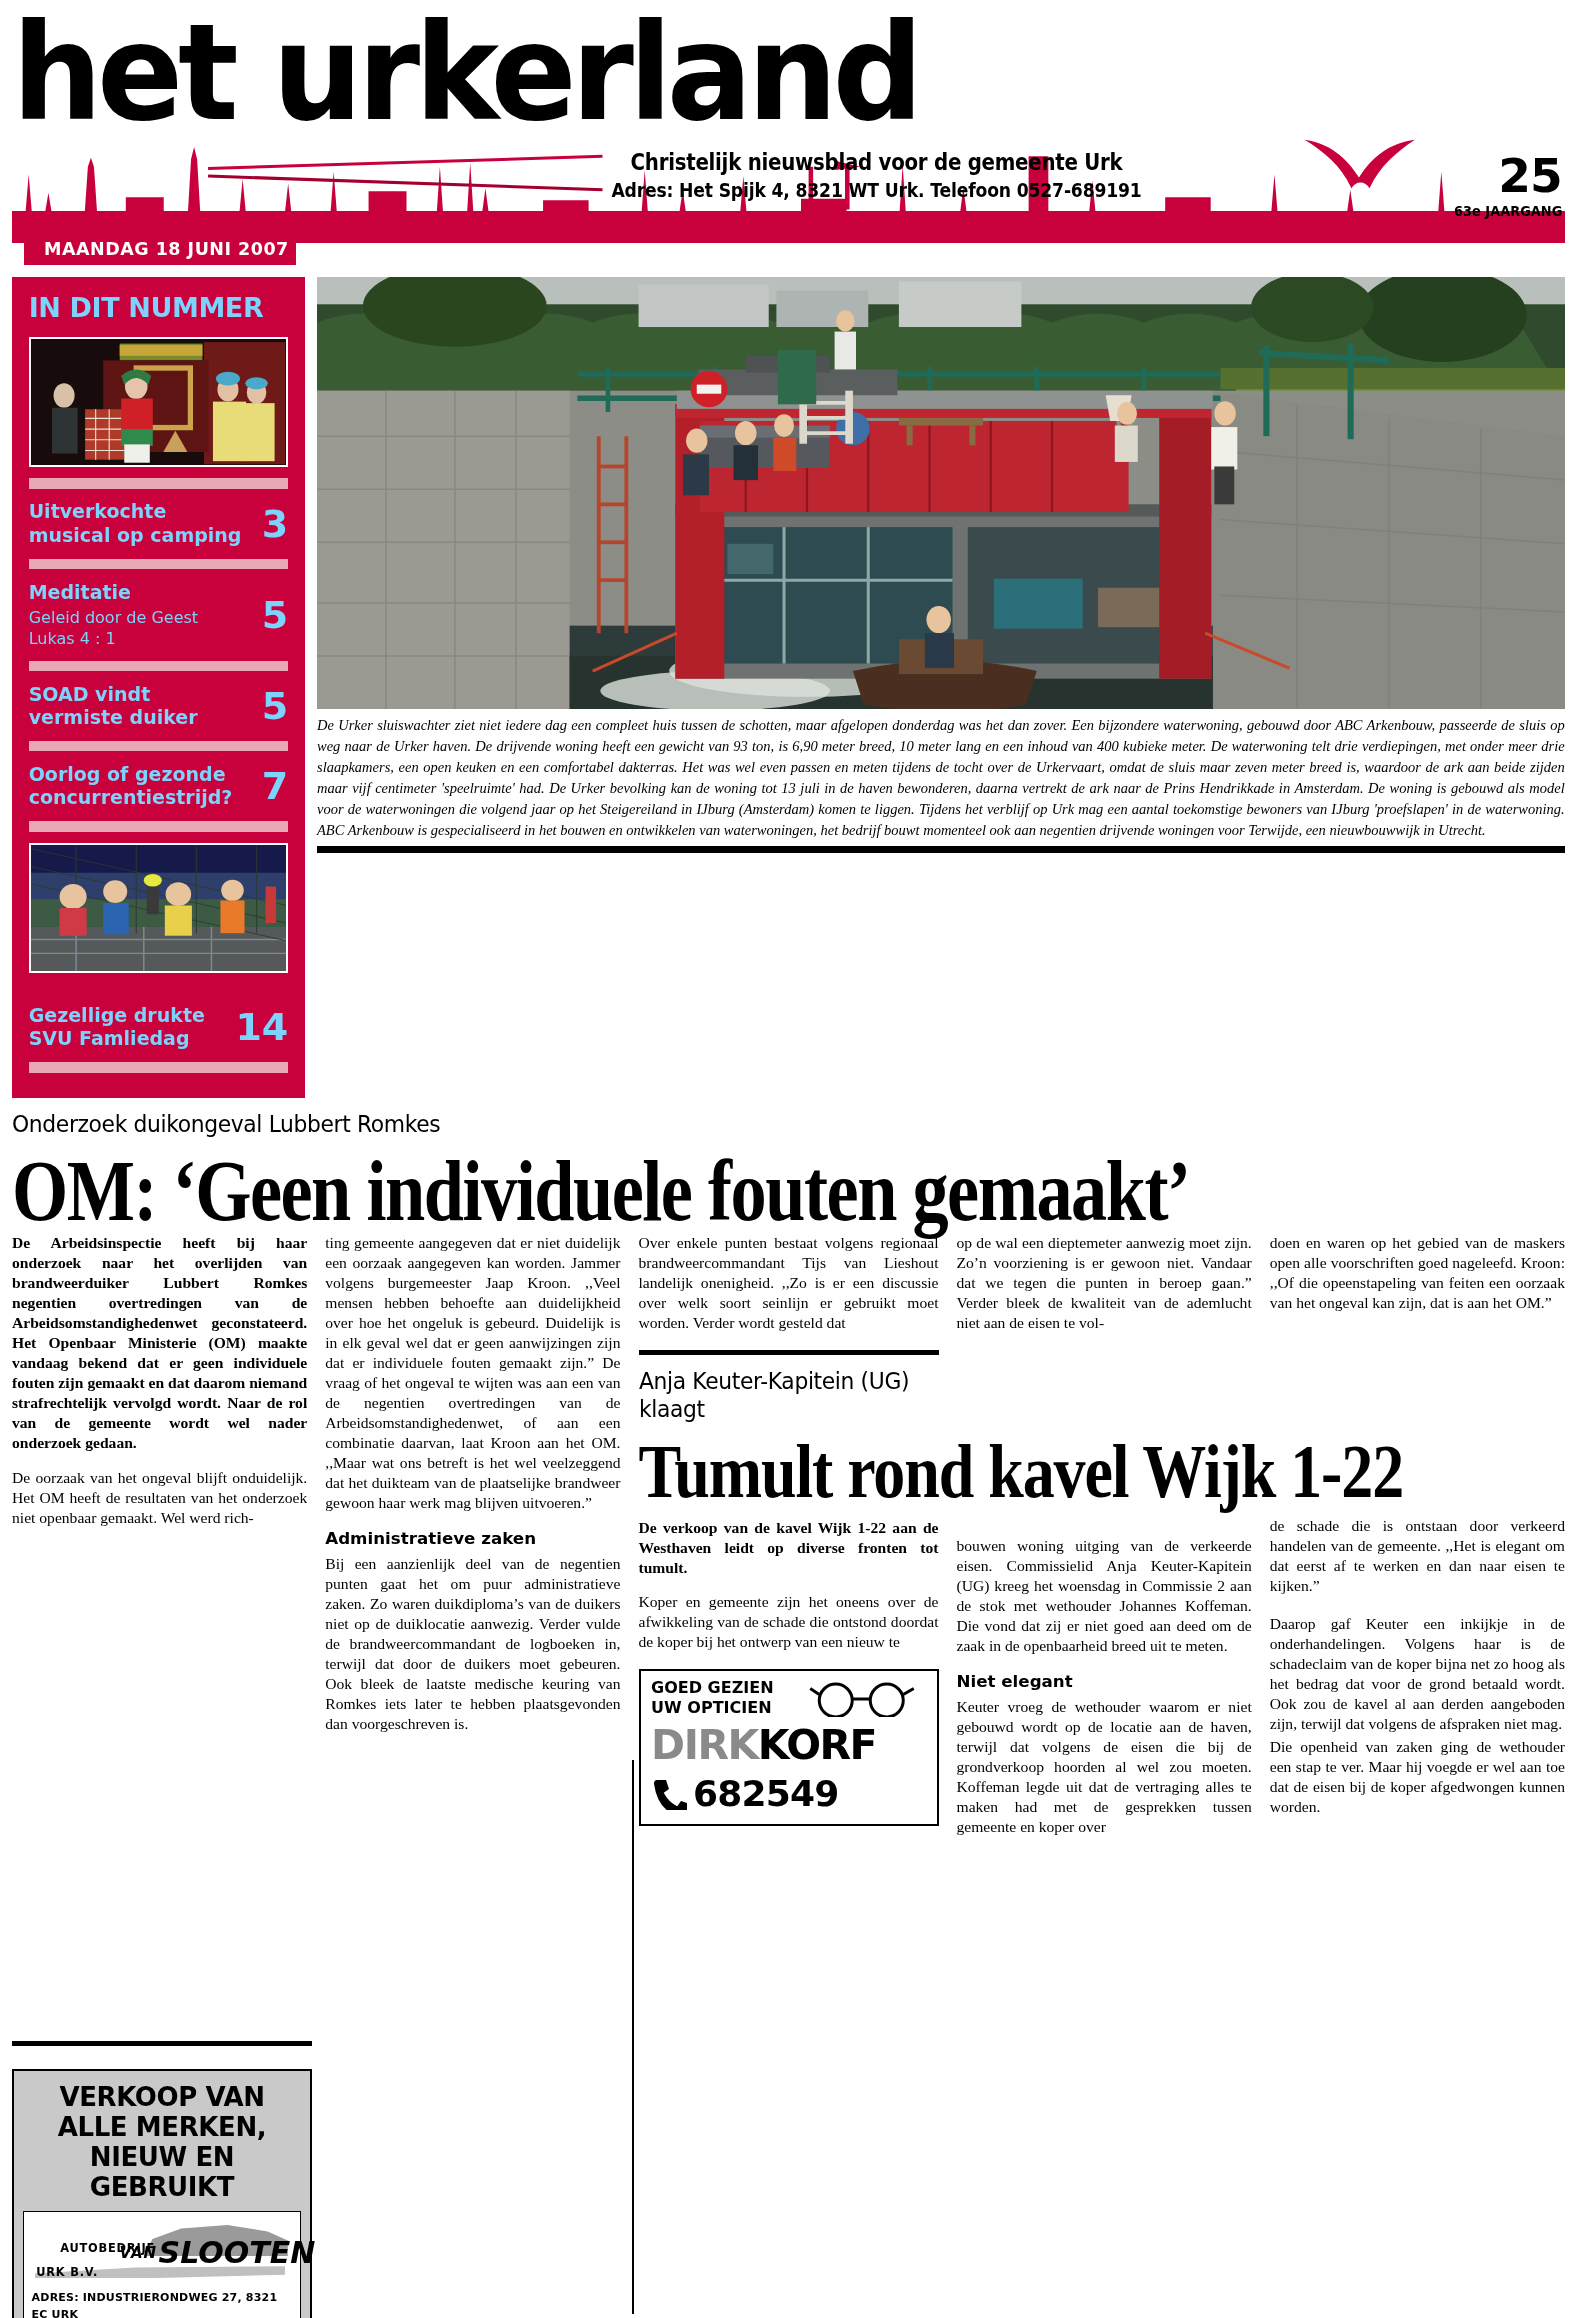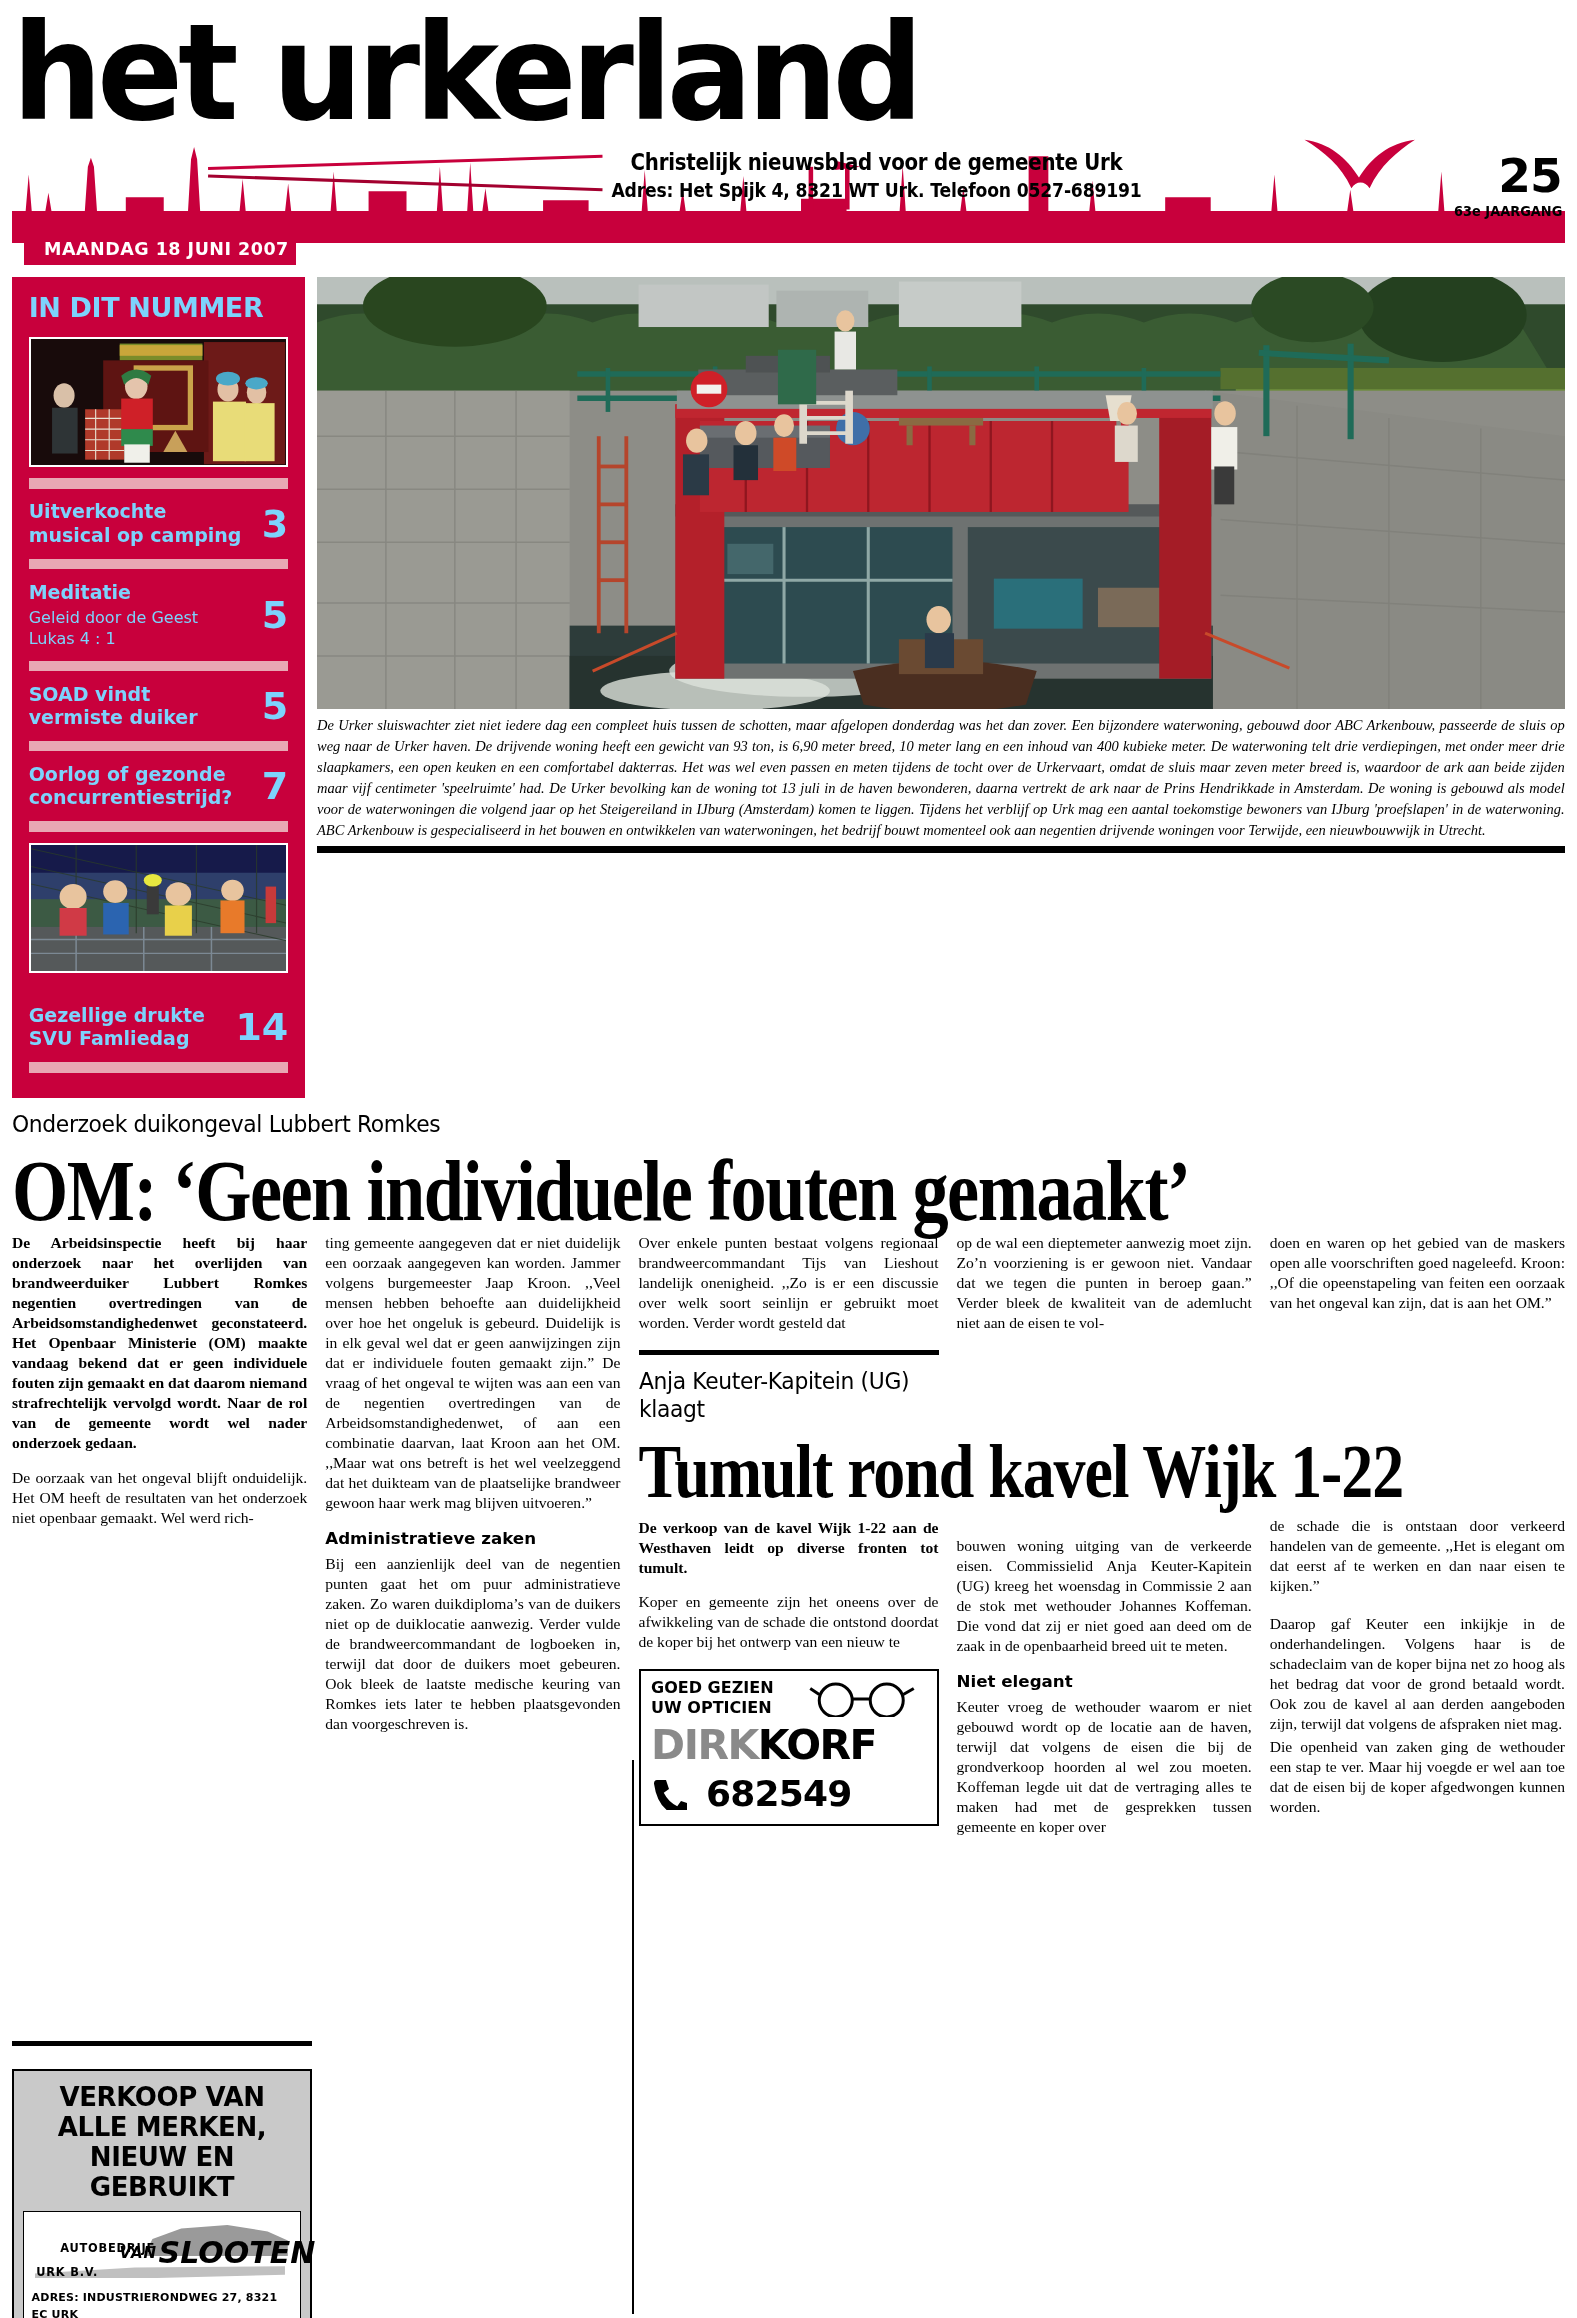--- a/index.html
+++ b/index.html
@@ -161,21 +161,21 @@
   .slooten-t2 { position: absolute; left: 88px; top: 26px; font-size: 15px; font-style: italic; font-weight: 700; letter-spacing: 0.8px; }
   .slooten-t3 { position: absolute; left: 127px; top: 16.7px; font-size: 30px; font-style: italic; font-weight: 700; letter-spacing: 0px; }
   .slooten-t4 { position: absolute; left: 4.6px; top: 47px; font-size: 11.4px; font-weight: 700; letter-spacing: 0.8px; }
   .slooten-addr { font-size: 11px; line-height: 16.7px; font-weight: 700; letter-spacing: 0.2px; margin-top: 4.6px; }
 
   .ad-korf { border: 2.3px solid #000; padding: 7.6px 10.6px 10.6px 10.6px; font-family: "DejaVu Sans", sans-serif; position: relative; }
   .korf-top { font-weight: 700; font-size: 16px; line-height: 20px; }
   .korf-glasses { position: absolute; right: 15px; top: 10.6px; width: 114px; height: 36px; }
   .korf-name { margin-top: 4.6px; font-size: 41px; font-weight: 700; letter-spacing: -1.5px; line-height: 44px; }
   .korf-name .dirk { color: #8a8a8a; }
-  .korf-phone { display: flex; align-items: center; gap: 19px; margin-top: 6px; text-align: center; }
+  .korf-phone { display: flex; align-items: center; gap: 6px; margin-top: 6px; text-align: center; }
   .korf-phone-num { font-size: 36px; font-weight: 700; letter-spacing: -0.8px; }
 
   
   .hp { position: absolute; }
 </style>
 </head>
 <body>
 
 <div class="page">
 

